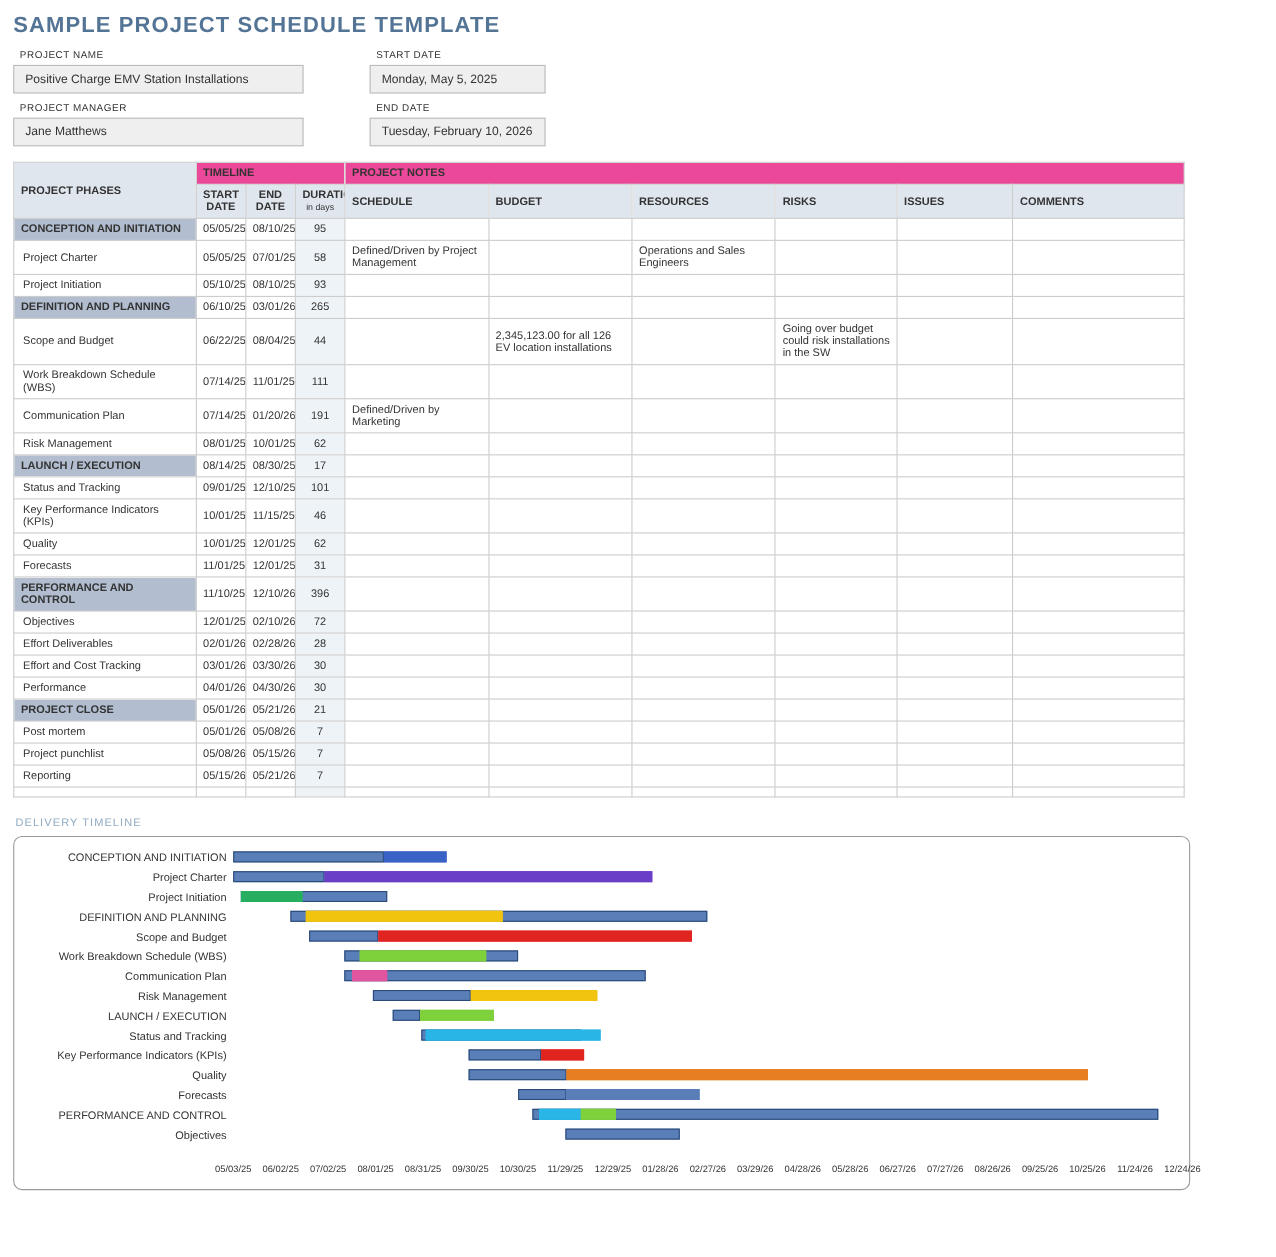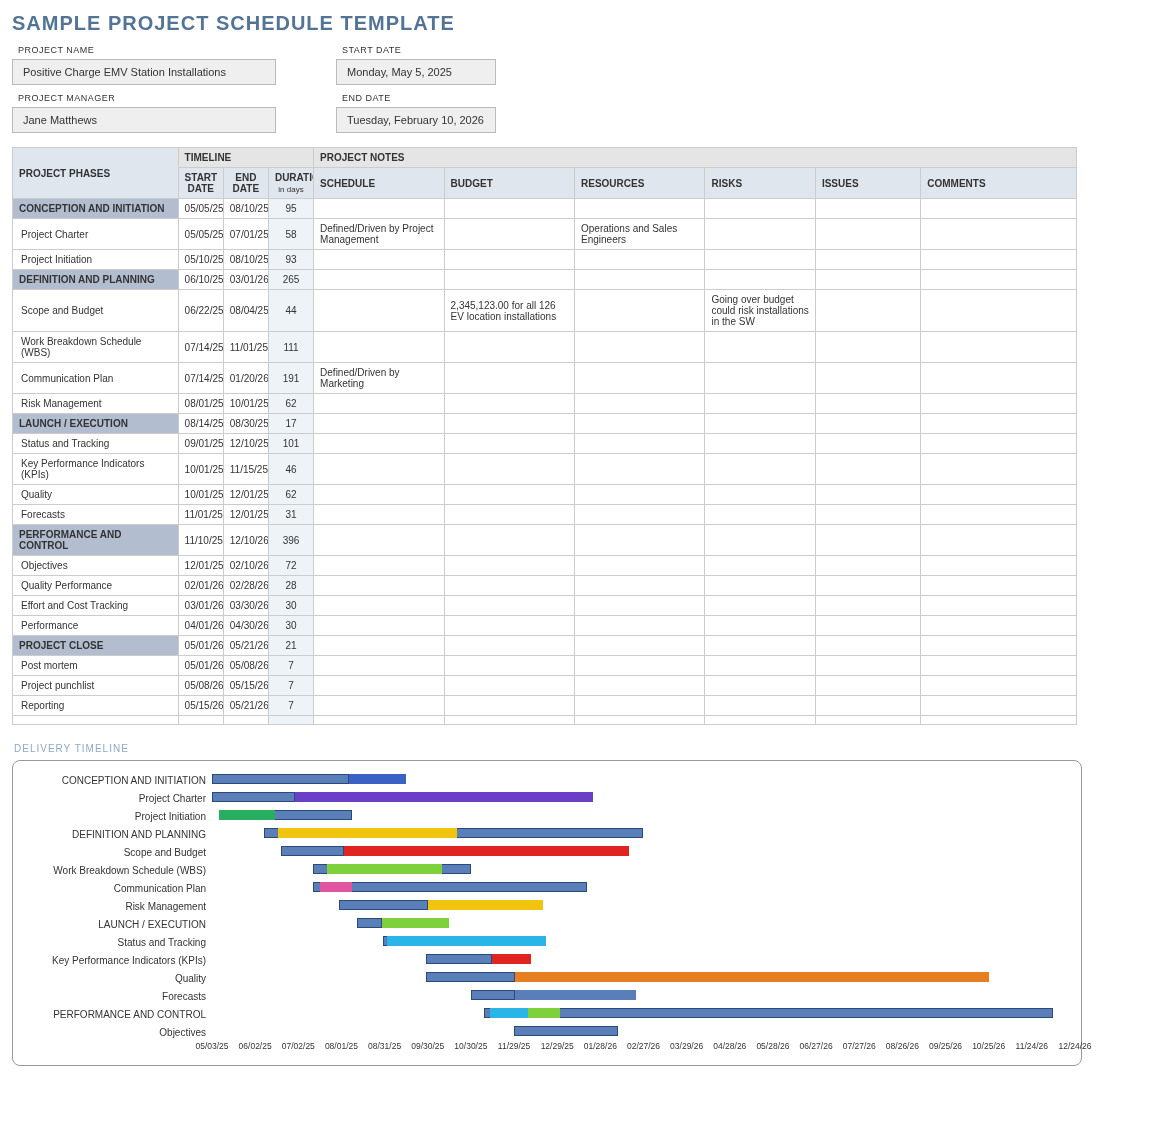--- a/index.html
+++ b/index.html
@@ -40,21 +40,21 @@
     margin-top: 8px;
     table-layout: fixed;
   }
   table.sched th, table.sched td {
     border: 1px solid #ccc;
     font-size: 10px;
     padding: 4px 6px;
     overflow: hidden;
   }
   .grphdr {
-    background: #e5e5e5;
+    background: #ec4899;
     font-weight: bold;
     text-transform: uppercase;
     font-size: 10px;
     text-align: left;
     vertical-align: top;
   }
   .colhdr {
     background: #dfe6ee;
     font-weight: bold;
     text-transform: uppercase;
@@ -112,21 +112,21 @@
     background: #5a7eb8;
     border: 1px solid #2a4a78;
   }
   .bar-overlay {
     position: absolute;
     top: 0;
     height: 10px;
   }
   .axis-row { display: flex; }
   .axis-spacer { width: 195px; }
-  .axis-track { flex: 1; position: relative; height: 14px; }
+  .axis-track { flex: 1; position: relative; height: 14px; margin-top: 16px; }
   .tick {
     position: absolute;
     top: 0;
     font-size: 8.5px;
     transform: translateX(-50%);
     white-space: nowrap;
   }
 </style>
 </head>
 <body>
@@ -365,21 +365,21 @@
         <td class="datecell">02/10/26</td>
         <td class="num">72</td>
         <td></td>
         <td></td>
         <td></td>
         <td></td>
         <td></td>
         <td></td>
       </tr>
       <tr>
-        <td style="padding-left: 8px;">Quality Performance</td>
+        <td style="padding-left: 8px;">Effort Deliverables</td>
         <td class="datecell">02/01/26</td>
         <td class="datecell">02/28/26</td>
         <td class="num">28</td>
         <td></td>
         <td></td>
         <td></td>
         <td></td>
         <td></td>
         <td></td>
       </tr>

